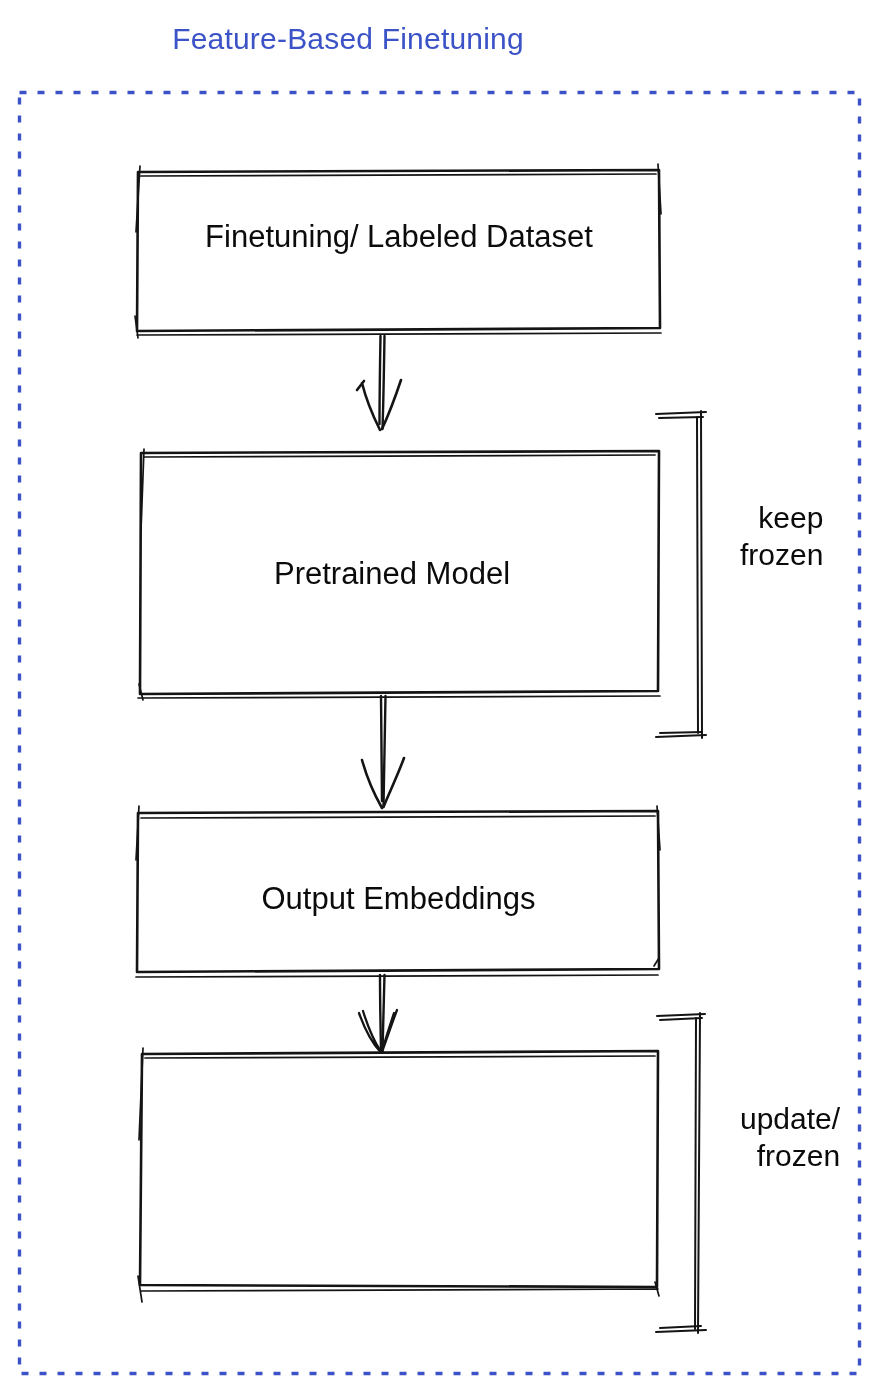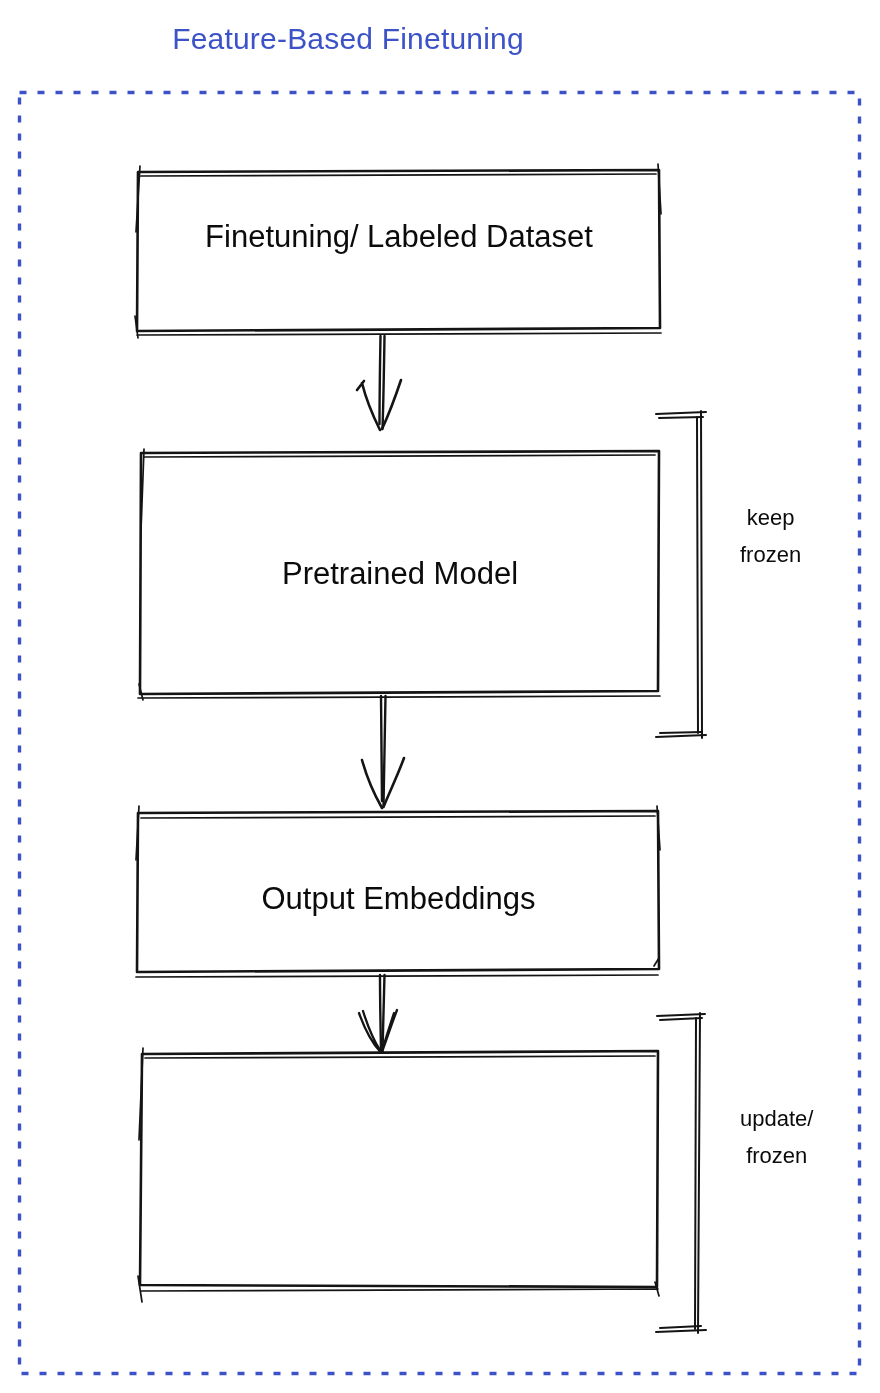--- a/index.html
+++ b/index.html
@@ -36,23 +36,23 @@
     display: flex;
     align-items: center;
     justify-content: center;
     color: #0b0b0b;
     font-size: 31px;
     text-align: right;
   }
   .side-label {
     position: absolute;
     color: #0b0b0b;
-    font-size: 22px;
+    font-size: 30px;
     line-height: 37px;
-    text-align: center;
+    text-align: right;
     white-space: nowrap;
   }
 </style>
 </head>
 <body>
 
 <div class="canvas">
 
   <div class="title">Feature-Based Finetuning</div>
 
@@ -109,21 +109,21 @@
     </g>
 
     <g>
       <path d="M142,1054 L658,1051 L657,1287 L140,1285 Z" stroke-width="2.6" fill="#3fc05b"></path>
       <path d="M145,1058 L655,1056 M141,1291 L658,1289 M143,1048 L139,1140 M138,1276 L142,1302 M655,1282 L659,1296" stroke-width="1.7"></path>
     </g>
   </svg>
 
   <div class="node-label" style="left:138px; top:172px; width:522px; height:159px; padding-bottom:30px; box-sizing:border-box;">Finetuning/ Labeled Dataset</div>
 
-  <div class="node-label" style="left:141px; top:453px; width:518px; height:241px;">Pretrained Model</div>
+  <div class="node-label" style="left:133px; top:453px; width:518px; height:241px;">Pretrained Model</div>
 
   <div class="node-label" style="left:138px; top:813px; width:521px; height:171px;">Output Embeddings</div>
 
 
   <div class="side-label" style="left:740px; top:499px;">
     <div>keep</div>
     <div>frozen</div>
   </div>
 
   <div class="side-label" style="left:740px; top:1100px;">

